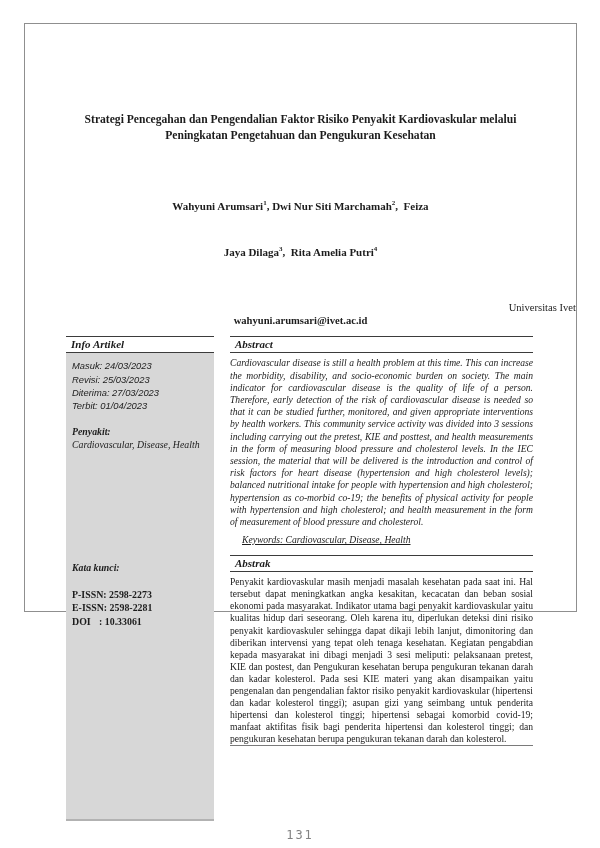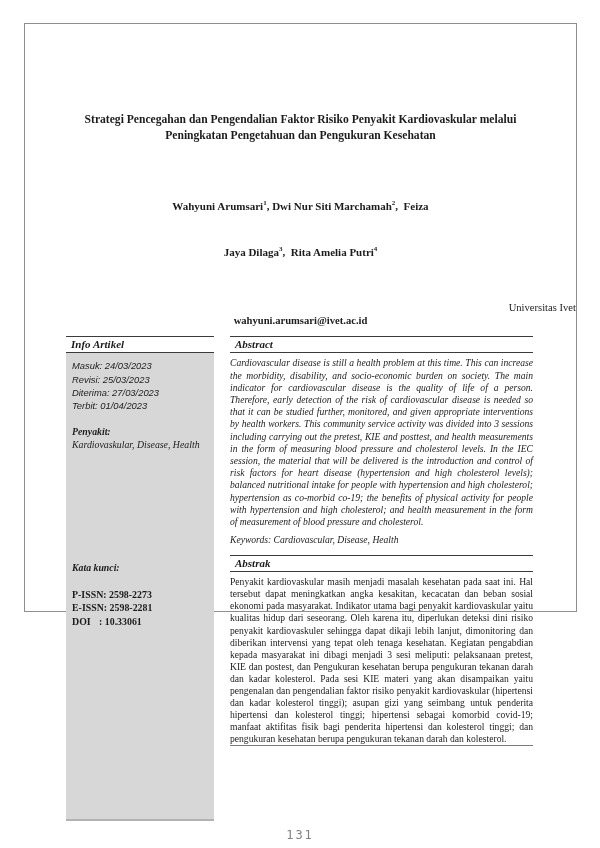--- a/index.html
+++ b/index.html
@@ -114,23 +114,24 @@
   
   .col-main { flex: 1; font-size: 9.6px; }
   .abs-en {
     margin: 4px 0 0 0;
     font-style: italic;
     text-align: justify;
     text-align-last: left;
     line-height: 12.2px;
   }
   .abs-kw-en {
-    margin: 6px 0 9px 0;
+    margin: 6px 0 9px 12px;
     font-style: italic;
     line-height: 12px;
+    text-decoration: underline;
   }
   .abs-id {
     margin: 4px 0 0 0;
     text-align: justify;
     text-align-last: left;
     line-height: 12.1px;
   }
   .abs-kata {
     margin: 29px 0 9px 0;
     line-height: 12px;
@@ -173,21 +174,21 @@
       <div class="col-side">
         <div class="rule"></div>
         <div class="sec-head">Info Artikel</div>
         <div class="rule"></div>
         <div class="side-grey">
           <div class="side-date">Masuk: 24/03/2023</div>
           <div class="side-date">Revisi: 25/03/2023</div>
           <div class="side-date">Diterima: 27/03/2023</div>
           <div class="side-date">Terbit: 01/04/2023</div>
           <div class="side-kw-label">Penyakit:</div>
-          <div class="side-kw">Kardiovaskular, Disease, Health</div>
+          <div class="side-kw">Cardiovascular, Disease, Health</div>
           <div class="side-kata-label">Kata kunci:</div>
           <div class="side-issn">
             <div>P-ISSN: 2598-2273</div>
             <div>E-ISSN: 2598-2281</div>
             <div><span class="doi-label">DOI</span><span>: 10.33061</span></div>
           </div>
         </div>
       </div>
 
       <div class="col-main">

